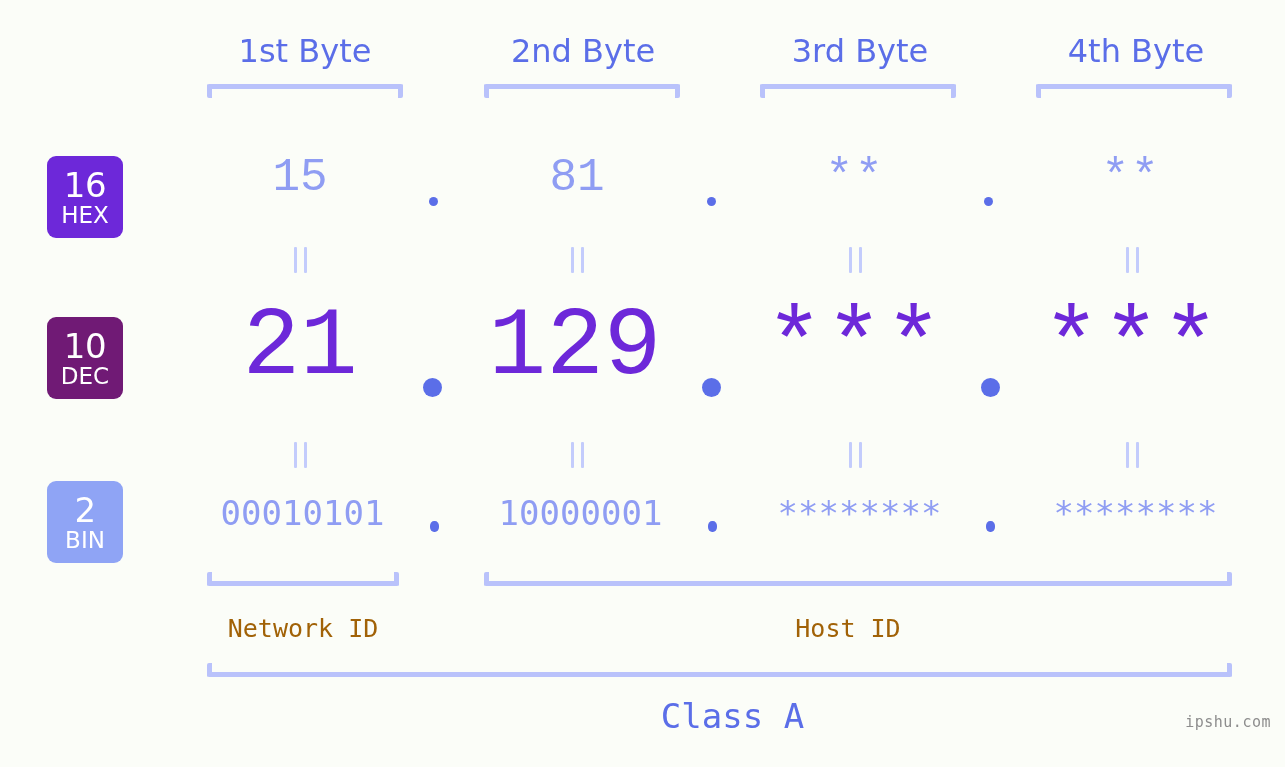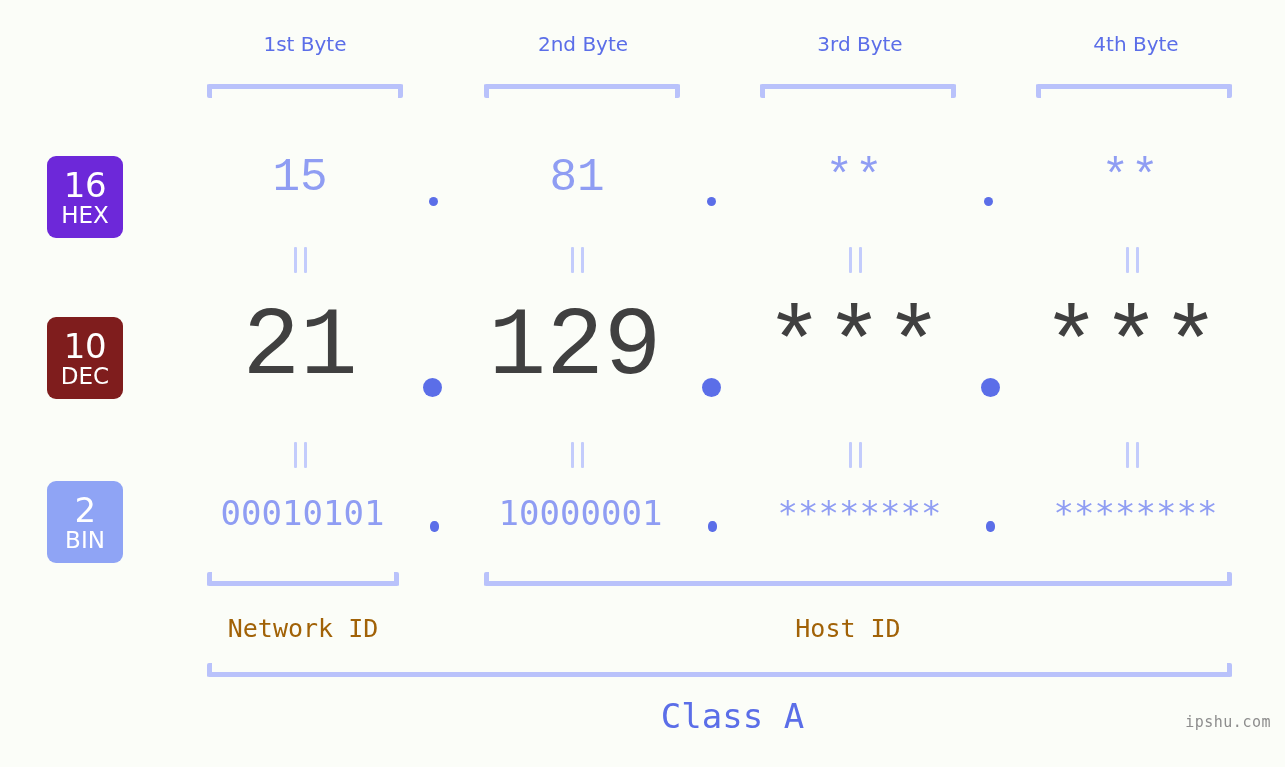--- a/index.html
+++ b/index.html
@@ -16,21 +16,21 @@
   .stage {
     position: absolute;
     inset: 0;
   }
 
   
   .byte-label {
     position: absolute;
     top: 32px;
     text-align: center;
-    font-size: 20px;
+    font-size: 32px;
     color: #5b6ee8;
     font-family: "DejaVu Sans", sans-serif;
     letter-spacing: 0px;
     white-space: nowrap;
   }
 
   
   .bracket-top {
     position: absolute;
     height: 14px;
@@ -84,21 +84,21 @@
   }
 
   .row-hex .cell {
     font-size: 46px;
     color: #8f9df3;
     top: 155px;
     line-height: 1;
   }
   .row-dec .cell {
     font-size: 96px;
-    color: #404040;
+    color: #6d28d9;
     top: 300px;
     line-height: 1;
   }
   .row-bin .cell {
     font-size: 34px;
     color: #8f9df3;
     top: 496px;
     line-height: 1;
     font-family: "DejaVu Sans Mono", monospace;
     letter-spacing: 0px;
@@ -174,21 +174,21 @@
 
   <div class="bracket-top" style="left:207px; top:84px; width:196px;"></div>
   <div class="bracket-top" style="left:484px; top:84px; width:196px;"></div>
   <div class="bracket-top" style="left:760px; top:84px; width:196px;"></div>
   <div class="bracket-top" style="left:1036px; top:84px; width:196px;"></div>
 
   <div class="badge" style="top:156px; background:#6d28d9;">
     <span class="num">16</span>
     <span class="abbr">HEX</span>
   </div>
-  <div class="badge" style="top:317px; background:#7f1d1d;text-align:center;">
+  <div class="badge" style="top:317px; background:#701a75;text-align:center;">
     <span class="num">10</span>
     <span class="abbr">DEC</span>
   </div>
   <div class="badge" style="top:481px; background:#8fa4f5;">
     <span class="num">2</span>
     <span class="abbr">BIN</span>
   </div>
 
   <div class="row-hex">
     <div class="cell" style="left:205px; width:190px;">15</div>

